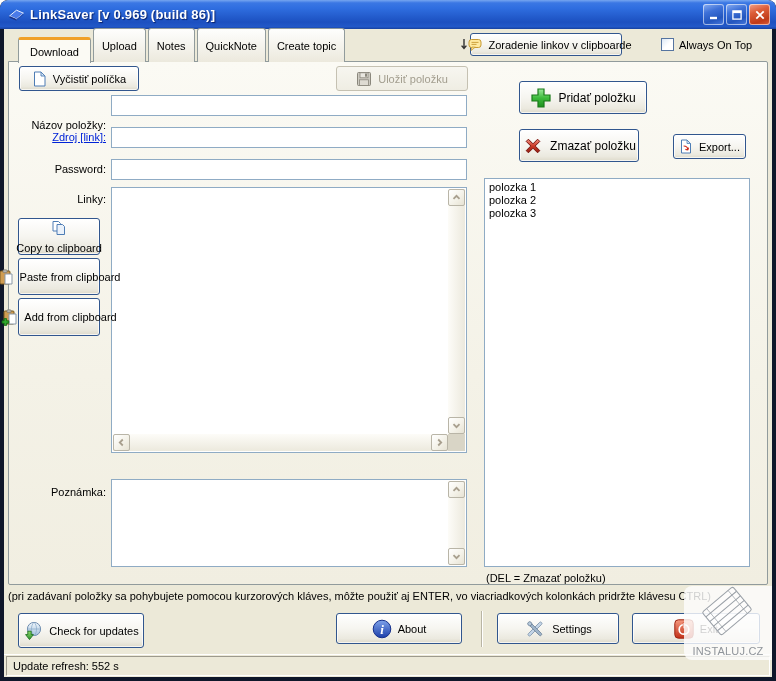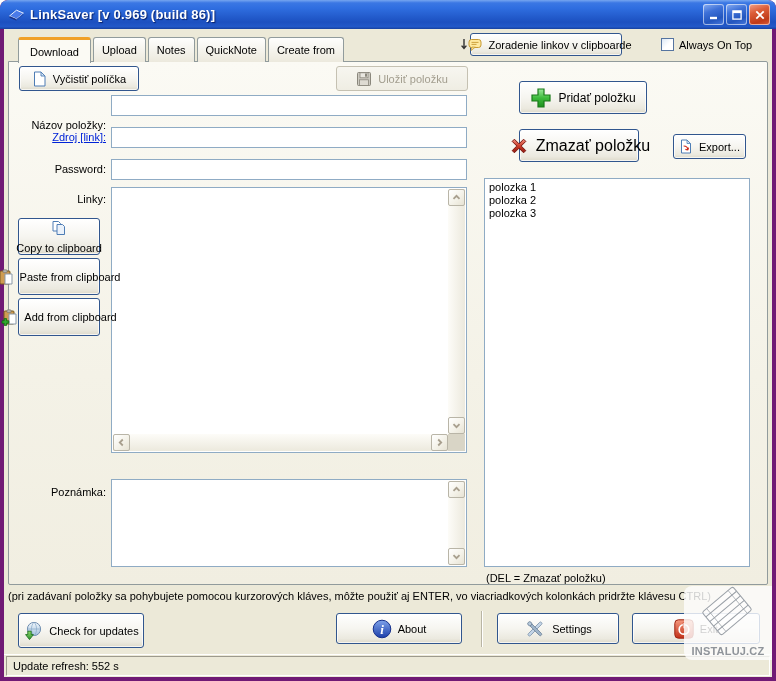--- a/index.html
+++ b/index.html
@@ -2,21 +2,21 @@
 <html><head>
 <meta charset="utf-8">
 <style>
   * { box-sizing: border-box; }
   html,body { margin:0; padding:0; background:#fff; }
   body, button, input { font-family:"Liberation Sans", sans-serif; font-size:11px; color:#000; }
 
   
   .window {
     position:relative; width:776px; height:681px;
-    background:#701a75; border-radius:8px 8px 0 0; overflow:hidden;
+    background:#0f172a; border-radius:8px 8px 0 0; overflow:hidden;
   }
   .titlebar {
     position:absolute; left:0; top:0; right:0; height:29px;
     background:linear-gradient(180deg,#76a6f0 0%,#3a77e4 10%,#2f6ee0 28%,#1c50c0 76%,#2258c8 92%,#16409e 100%);
     border-radius:7px 7px 0 0;
     display:flex; align-items:center; padding:0 6px;
   }
   .app-icon { width:18px; height:16px; margin:0 4px 0 2px; display:flex; }
   .title-text { color:#fff; font-size:13px; font-weight:bold; text-shadow:1px 1px 1px rgba(5,25,90,.85); letter-spacing:.2px; }
   .win-controls { margin-left:auto; display:flex; gap:2px; }
@@ -25,21 +25,21 @@
     background:linear-gradient(160deg,#8cb0f2 0%,#3e71d8 35%,#2356be 70%,#4a7ade 100%);
     box-shadow:inset 0 0 0 1px rgba(255,255,255,.55); cursor:pointer;
   }
   .winbtn.close { background:linear-gradient(160deg,#f2a48c 0%,#dd5e3a 35%,#c03a18 75%,#d95f3c 100%); }
 
   .client { position:absolute; left:4px; right:4px; top:29px; bottom:4px; background:#ece9d8; }
 
   
   .tabstrip { position:absolute; left:4px; top:7px; height:26px; display:flex; align-items:flex-end; gap:2px; z-index:3;padding-left:10px; }
   .tab {
-    height:25px; padding:0 8px; display:flex; align-items:center;
+    height:34px; padding:0 8px; display:flex; align-items:center;
     background:linear-gradient(180deg,#fefefd,#ece9dd);
     border:1px solid #919b9c; border-bottom:none; border-radius:3px 3px 0 0; cursor:pointer;
   }
   .tab.active {
     height:26px; padding:0 11px; background:#fbfaf4;
     border-top:3px solid #f0a028; margin-bottom:-1px; border-radius:3px 3px 0 0;
   }
 
   .tabpage {
     position:absolute; left:4px; top:32px; width:760px; height:524px; z-index:1;
@@ -99,21 +99,21 @@
   .status-panel.p1 { width:216px; } .status-panel.p2 { flex:1; }
 
   
   .aot { position:absolute; left:657px; top:9px; display:flex; align-items:flex-end; gap:5px; cursor:pointer; }
   .checkbox { width:13px; height:13px; border:1px solid #5574a0; background:linear-gradient(135deg,#dce8f5,#ffffff 55%); }
 
   
   .watermark {
     position:absolute; left:684px; top:586px; width:88px; height:74px; z-index:10;
     background:rgba(253,253,252,.82); border-radius:8px 0 0 8px;
-    display:flex; flex-direction:column; align-items:center; justify-content:flex-end; padding-bottom:3px;font-weight:bold;
+    display:flex; flex-direction:column; align-items:center; justify-content:flex-end; padding-bottom:3px;
   }
   .wm-logo { position:absolute; top:-2px; left:14px; }
   .wm-text { color:#8f949a; font-size:11px; letter-spacing:.2px; }
 </style>
 </head>
 <body>
 
 <div class="window">
 
   <div class="titlebar">
@@ -154,21 +154,21 @@
       <div class="tab">
           <span>Upload</span>
         </div>
       <div class="tab">
           <span>Notes</span>
         </div>
       <div class="tab">
           <span>QuickNote</span>
         </div>
       <div class="tab">
-          <span>Create from</span>
+          <span>Create topic</span>
         </div>
     </div>
 
     <button class="xp-btn" style="left:466px; top:4px; width:152px; height:23px;">
       <svg width="22" height="14" viewBox="0 0 22 14">
         <path d="M4 1 v9 M1.6 7.6 L4 10.4 L6.4 7.6" stroke="#303030" stroke-width="1.4" fill="none"></path>
         <rect x="9" y="1.5" width="12" height="8" rx="2.5" fill="#ffe9a0" stroke="#c79a33"></rect>
         <path d="M12 9 L11 12.6 L15.2 9.2 Z" fill="#ffe9a0" stroke="#c79a33" stroke-width="0.8"></path>
         <path d="M11.5 4.4 h7 M11.5 6.4 h5" stroke="#c79a33" stroke-width="0.9" fill="none"></path>
       </svg>
@@ -291,21 +291,21 @@
             <stop offset="0" stop-color="#9ae89a"></stop>
                 <stop offset="0.5" stop-color="#3dbb3d"></stop>
                 <stop offset="1" stop-color="#1e8f1e"></stop>
           </linearGradient>
             </defs>
           <path d="M8 2 h6 v6 h6 v6 h-6 v6 H8 v-6 H2 V8 h6 Z" fill="url(#gp)" stroke="#1a7a1a" stroke-width="1.2"></path>
         </svg>
         <span>Pridať položku</span>
       </button>
 
-      <button class="xp-btn" style="left:510px; top:67px; width:120px; height:33px; font-size:16px;">
+      <button class="xp-btn" style="left:510px; top:67px; width:120px; height:33px; font-size:12px;">
         <svg width="22" height="22" viewBox="0 0 22 22">
           <defs>
               <linearGradient id="gr" x1="0" y1="0" x2="0" y2="1">
             <stop offset="0" stop-color="#f09080"></stop>
                 <stop offset="0.5" stop-color="#cc3a28"></stop>
                 <stop offset="1" stop-color="#8e1d12"></stop>
           </linearGradient>
             </defs>
           <path d="M4.2 6.4 L6.4 4.2 L11 8.8 L15.6 4.2 L17.8 6.4 L13.2 11 L17.8 15.6 L15.6 17.8 L11 13.2 L6.4 17.8 L4.2 15.6 L8.8 11 Z" fill="url(#gr)" stroke="#7a1510" stroke-width="1"></path>
         </svg>

